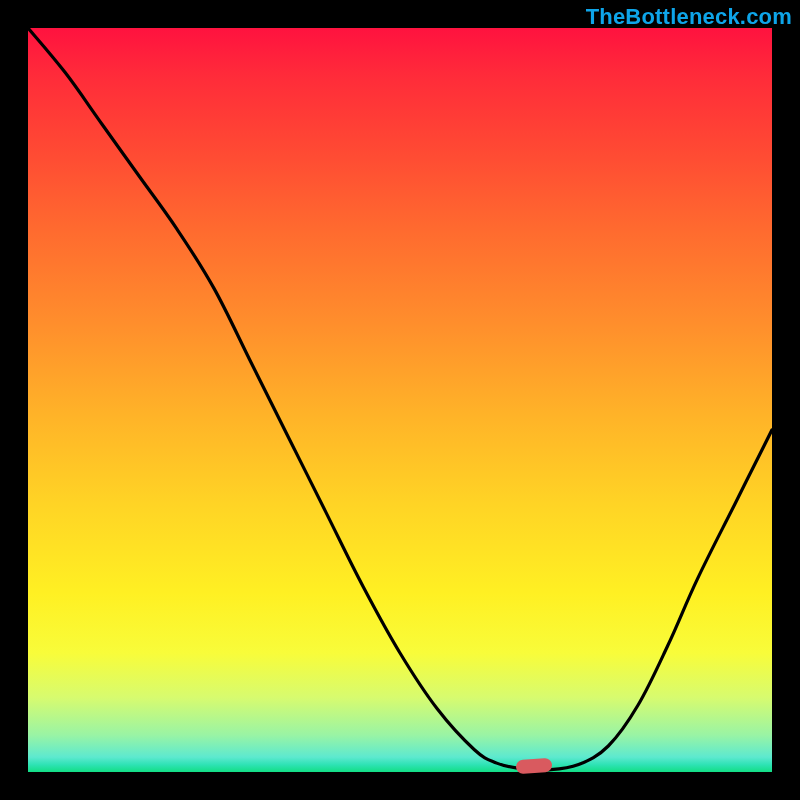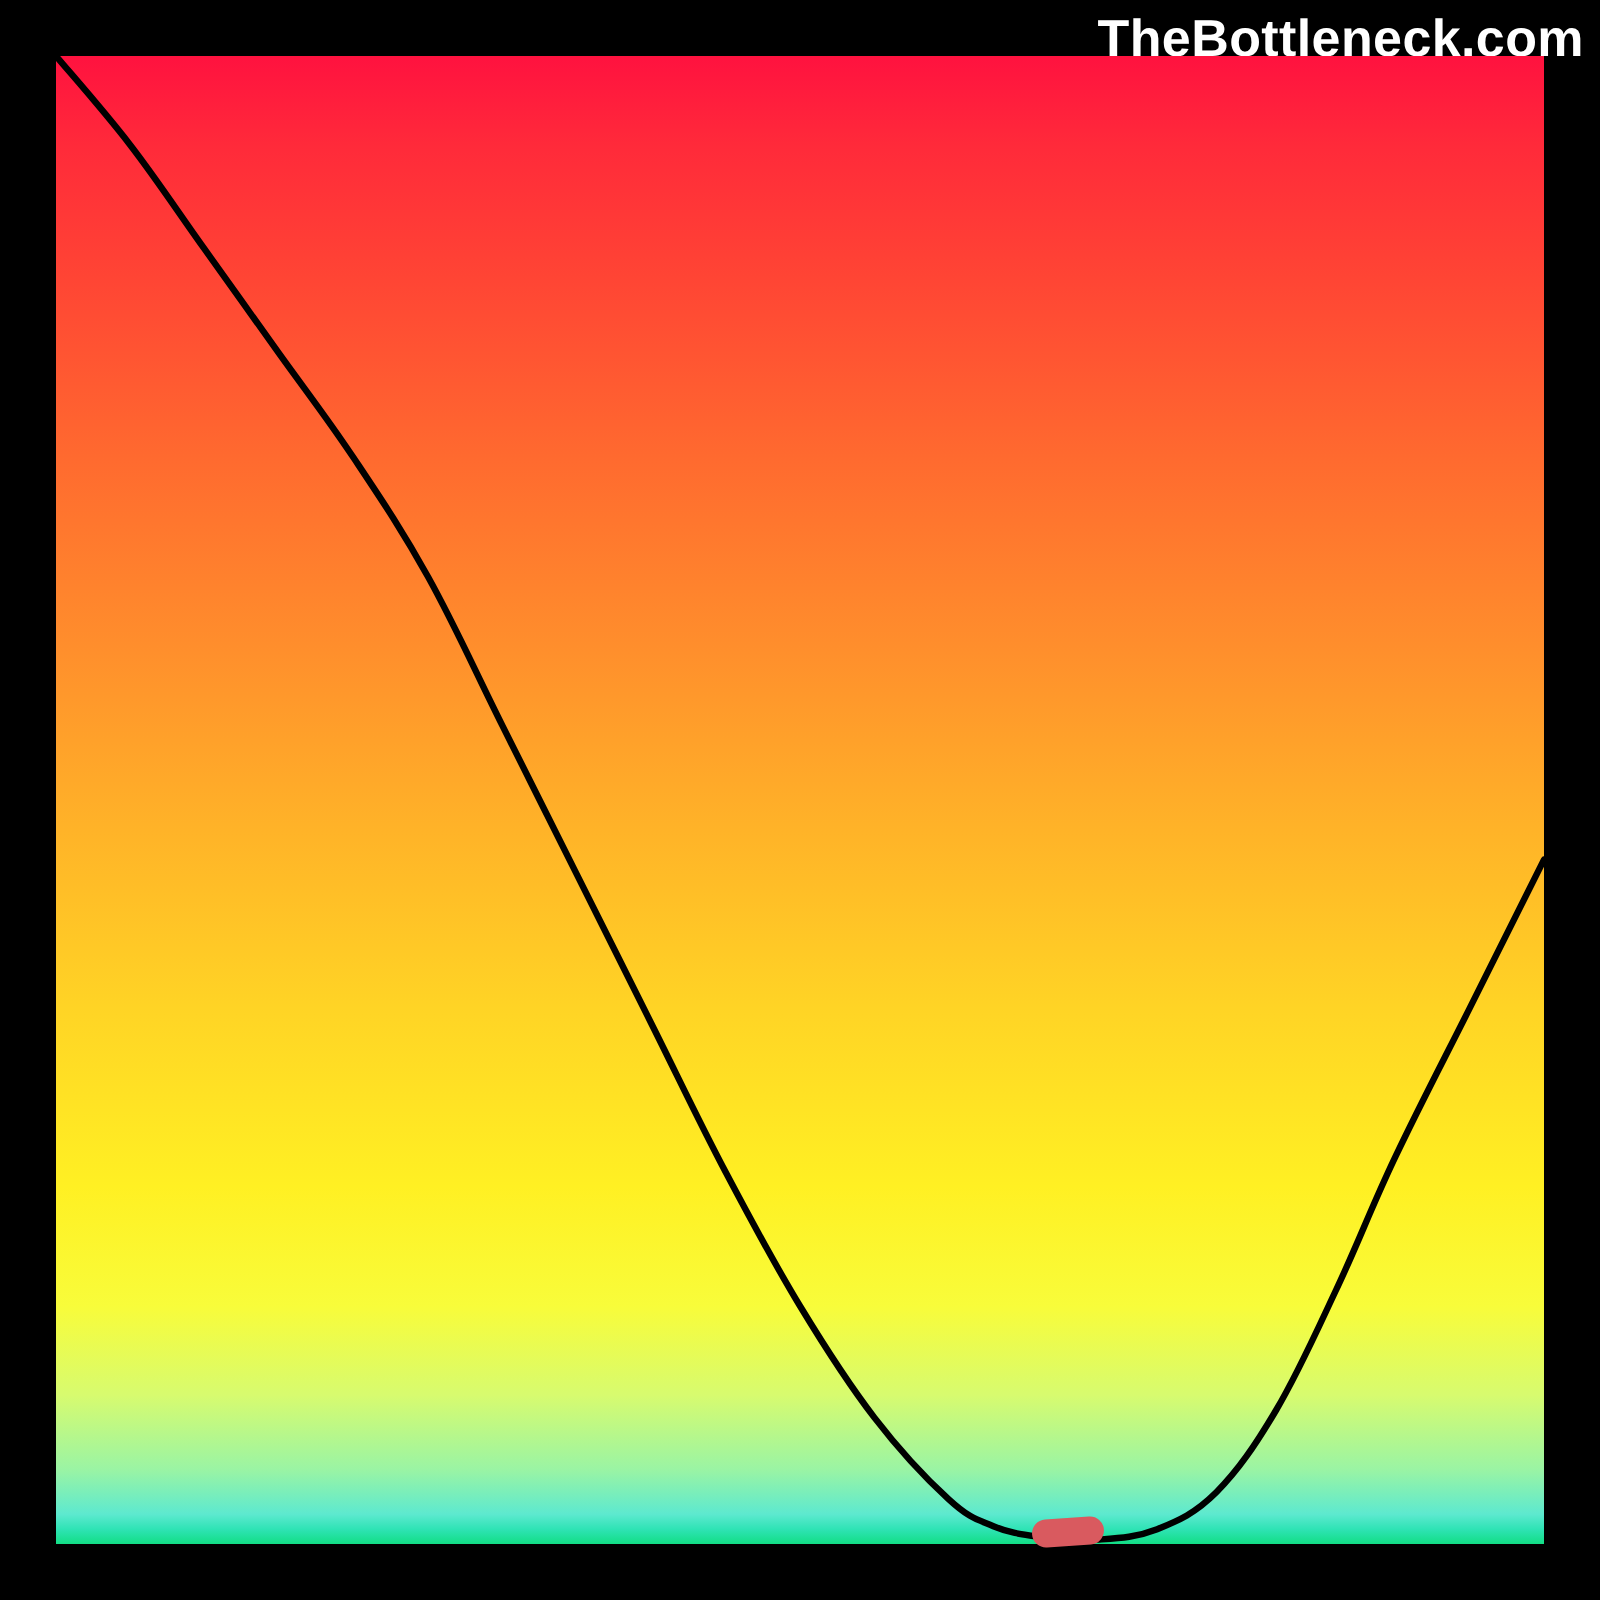--- a/index.html
+++ b/index.html
@@ -57,23 +57,23 @@
     border-radius: 9px;
     background: #d95a5f;
     transform: rotate(-4deg);
     pointer-events: none;
   }
   .watermark {
     position: absolute;
     top: 4px;
     right: 8px;
     font-family: Arial, Helvetica, sans-serif;
-    font-size: 26px;
+    font-size: 22px;
     font-weight: 600;
-    color: #ffffff;
+    color: #0ea5e9;
     letter-spacing: 0.2px;
     user-select: none;
   }
 </style>
 </head>
 <body>
 
 <div class="watermark">TheBottleneck.com</div>
 
 <div class="frame">

